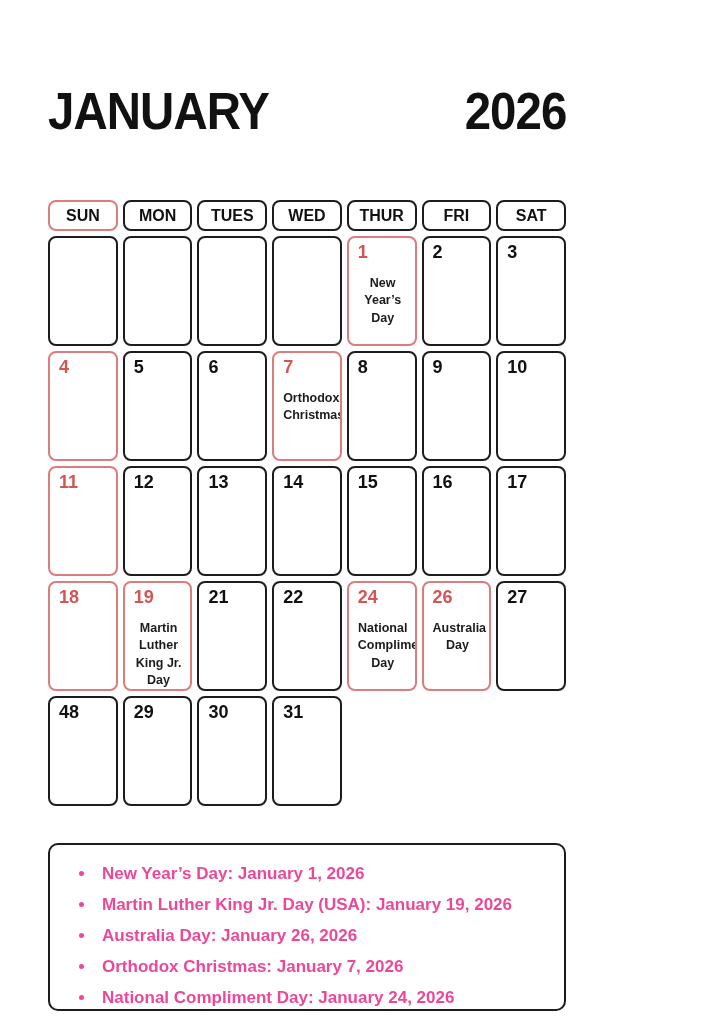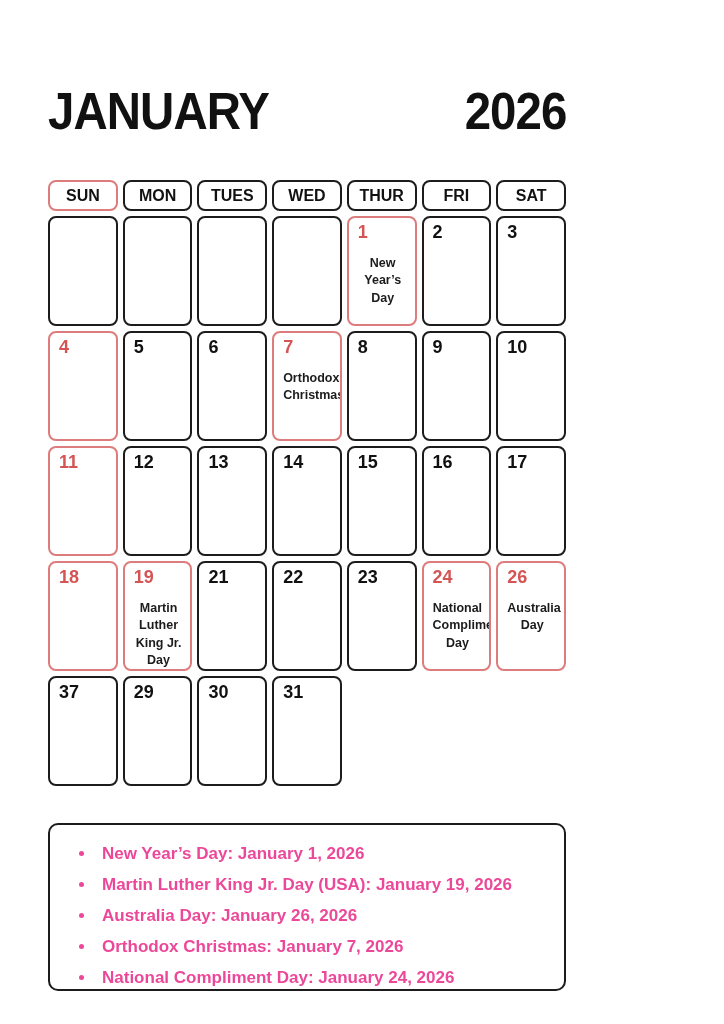--- a/index.html
+++ b/index.html
@@ -18,21 +18,21 @@
   }
   .title-row h1 {
     font-size: 51px; font-weight: 800; letter-spacing: -1px;
     color: #111; line-height: 1.1;
     transform: scaleX(0.93); 
   }
   .title-row h1.month { transform-origin: left center; }
   .title-row h1.year  { transform-origin: right center; }
 
   .weekday-row {
-    margin-top: 40px;
+    margin-top: 60px;
     display: grid; grid-template-columns: repeat(7, 1fr); gap: 5px;
   }
   .wd {
     height: 31px; border: 2px solid #1c1c1c; border-radius: 8px;
     display: flex; align-items: center; justify-content: center;
     font-weight: 700; font-size: 16px; color: #111; background: #fff;
   }
   .wd.hl { border-color: var(--red-border, #dd7c7c); }
 
   .calendar-grid {
@@ -147,33 +147,33 @@
       <div class="cell red">
         <span class="num">19</span>
         <div class="holiday">Martin Luther King Jr. Day (USA)</div>
       </div>
       <div class="cell">
         <span class="num">21</span>
       </div>
       <div class="cell">
         <span class="num">22</span>
       </div>
-      <div class="cell">
-        <span class="num">23</span>
-      </div>
       <div class="cell red">
         <span class="num">24</span>
         <div class="holiday">National Compliment Day</div>
       </div>
       <div class="cell red">
         <span class="num">26</span>
         <div class="holiday">Australia Day</div>
       </div>
       <div class="cell">
-        <span class="num">37</span>
+        <span class="num">27</span>
+      </div>
+      <div class="cell">
+        <span class="num">48</span>
       </div>
       <div class="cell">
         <span class="num">29</span>
       </div>
       <div class="cell">
         <span class="num">30</span>
       </div>
       <div class="cell">
         <span class="num">31</span>
       </div>

